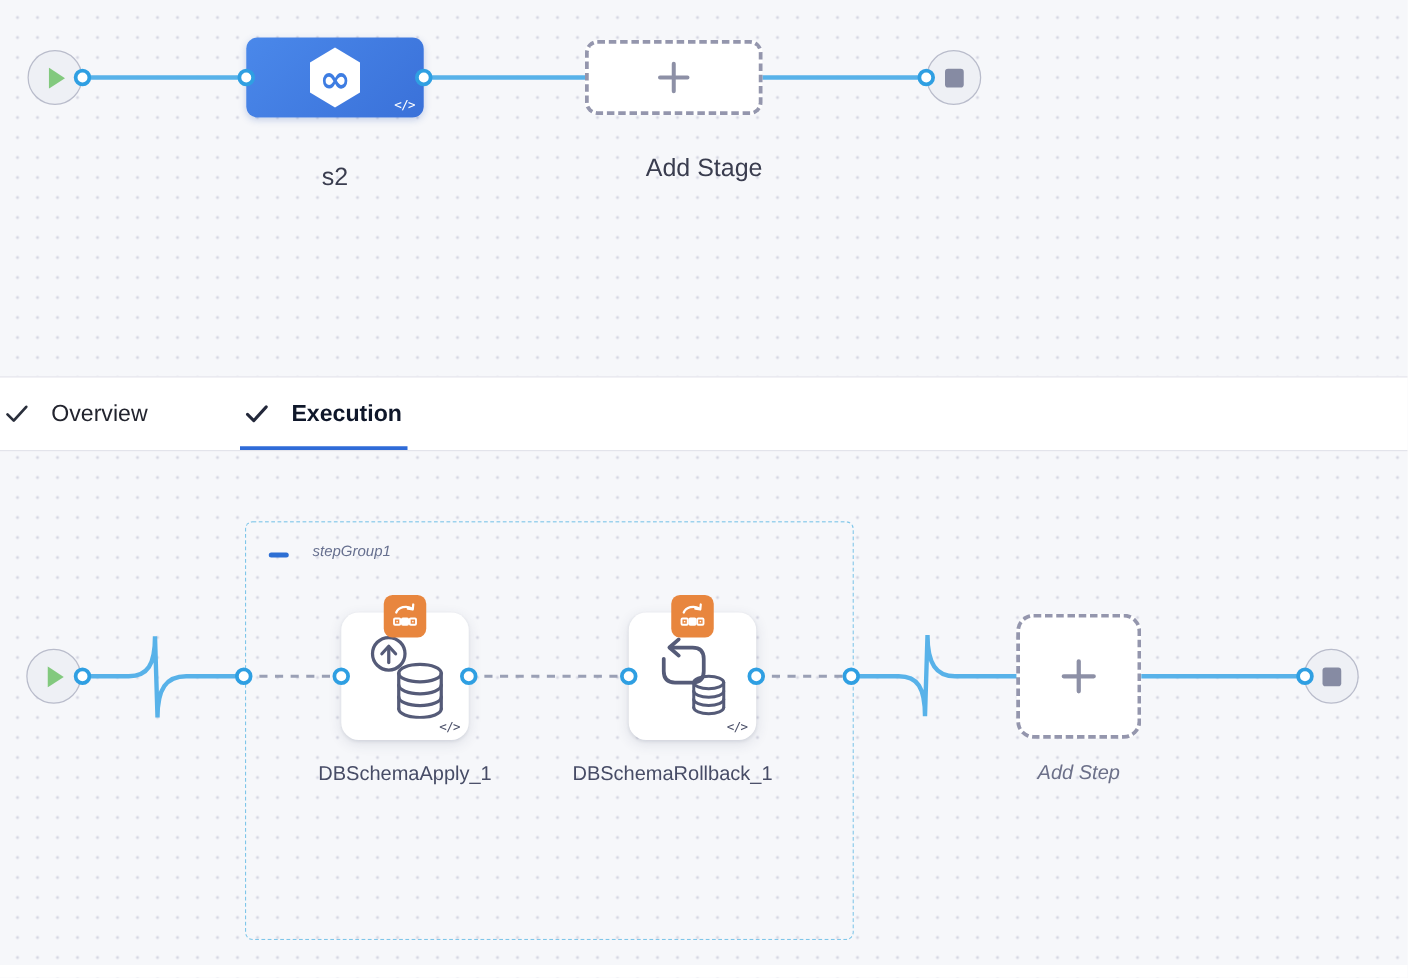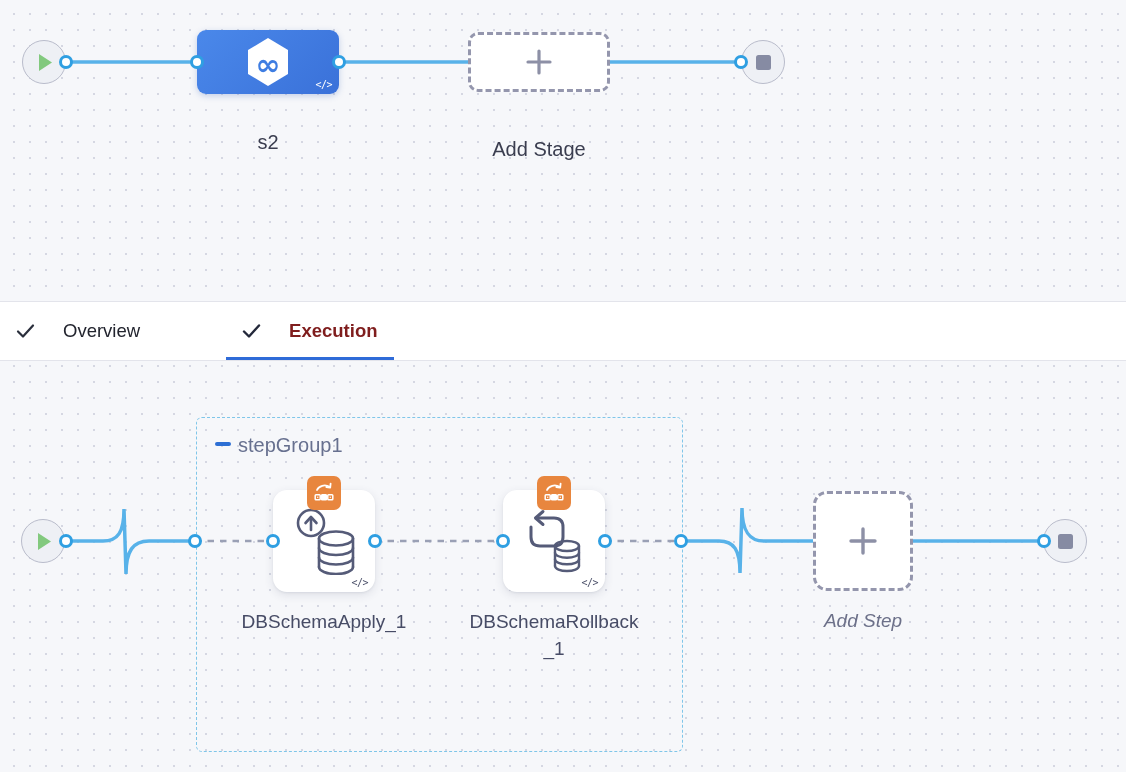--- a/index.html
+++ b/index.html
@@ -46,51 +46,51 @@
   .stage-node .code-glyph { color:#ffffff; }
   .add-stage { left:468px; top:32px; width:142px; height:60px; border-radius:10px; }
 
   
   .tab-bar {
     position:absolute; left:0; top:301px; width:1126px; height:60px;
     background:#ffffff; border-top:1px solid #e3e4eb; border-bottom:1px solid #e3e4eb;
     display:flex; align-items:stretch; gap:70px; z-index:10;
   }
   .tab {
-    display:flex; align-items:center; gap:28px; padding:0 16px;
+    display:flex; align-items:center; gap:18px; padding:0 4px;
     font-size:18.5px; color:#22242e; cursor:pointer; white-space:nowrap;
   }
-  .tab.active { font-weight:700; color:#7f1d1d; box-shadow:inset 0 -3px 0 #2f6bd8; }
+  .tab.active { font-weight:700; color:#0f172a; box-shadow:inset 0 -3px 0 #2f6bd8; }
 
   
   .exec { position:absolute; left:0; top:362px; width:1126px; height:420px; }
   .step-group {
     position:absolute; left:196px; top:55px; width:487px; height:335px;
     border:1.5px dashed #7fc6e9; border-radius:6px;
   }
   .collapse-btn {
     position:absolute; left:213px; top:74px; width:20px; height:16px;
     display:flex; align-items:center; justify-content:center; cursor:pointer;
   }
   .minus-bar { width:16px; height:3.5px; border-radius:2px; background:#2d6fd4; }
-  .group-name { position:absolute; left:238px; top:72px; font-size:20px; color:#67708f; cursor:pointer; }
+  .group-name { position:absolute; left:250px; top:72px; font-size:12px; color:#67708f; cursor:pointer;font-style:italic; }
 
   .step-card {
     position:absolute; top:128px; width:102px; height:102px; border-radius:14px;
     background:#ffffff; box-shadow:0 3px 10px rgba(50,60,90,0.12), 0 1px 2px rgba(50,60,90,0.08);
     display:flex; align-items:center; justify-content:center; cursor:pointer;
   }
   .step-card .code-glyph { color:#4a4f68; }
   .badge {
     position:absolute; top:114px; width:34px; height:34px; border-radius:7px;
     background:#e8863e; display:flex; align-items:center; justify-content:center; z-index:6;
   }
   .add-step { left:813px; top:129px; width:100px; height:100px; border-radius:14px; }
   .step-label { position:absolute; top:247px; width:172px; text-align:center;
-    font-size:19px; line-height:1.42; color:#474c66; overflow-wrap:anywhere; }
+    font-size:16px; line-height:1.42; color:#474c66; overflow-wrap:anywhere; }
   .muted { color:#6c7089; }
   .bottom-strip { position:absolute; left:0; top:772px; width:1126px; height:10px; background:#ffffff; }
 </style>
 </head>
 <body>
 
 <div class="canvas">
 
   <svg class="wires" width="1126" height="301" viewBox="0 0 1126 301">
     <path d="M66,62 H197" stroke="#58b2e9" stroke-width="3.5" fill="none"></path>
@@ -120,21 +120,21 @@
       <path d="M14,3 V25 M3,14 H25" stroke="#8d90a6" stroke-width="3.2" stroke-linecap="round" fill="none"></path>
     </svg>
   </div>
 
   <div class="cdot" style="left:734px; top:55px;"></div>
   <div class="endpoint" style="left:741px; top:40px;">
     <div style="width:15px;height:15px;border-radius:2.5px;background:#868ba3;"></div>
   </div>
 
   <div class="node-label" style="left:197px; top:131px; width:142px;text-align:center;">s2</div>
-  <div class="node-label" style="left:468px; top:138px; width:142px;">Add Stage</div>
+  <div class="node-label" style="left:468px; top:124px; width:142px;text-align:right;">Add Stage</div>
 
   <nav class="tab-bar">
     <div class="tab">
       <svg width="19" height="16" viewBox="0 0 19 16">
           <path d="M2,8.5 L7,13.5 L17,2.5" stroke="#2a2f3c" stroke-width="2.2" fill="none" stroke-linecap="round" stroke-linejoin="round"></path>
         </svg>
       <span>Overview</span>
     </div>
     <div class="tab active">
       <svg width="19" height="16" viewBox="0 0 19 16">
@@ -242,18 +242,18 @@
         <path d="M15,3 V27 M3,15 H27" stroke="#8d90a6" stroke-width="3.4" stroke-linecap="round" fill="none"></path>
       </svg>
     </div>
 
     <div class="cdot" style="left:1037px; top:172px;"></div>
     <div class="endpoint" style="left:1043px; top:157px;">
       <div style="width:15px;height:15px;border-radius:2.5px;background:#868ba3;"></div>
     </div>
 
     <div class="step-label" style="left:238px;">DBSchemaApply_1</div>
-    <div class="step-label" style="left:468px;">DBSchemaRollback_1</div>
+    <div class="step-label" style="left:452px;">DBSchemaRollback_1</div>
     <div class="step-label muted" style="left:793px; width:140px; top:246px;font-style:italic;">Add Step</div>
   </div>
 
   <div class="bottom-strip"></div>
 </div>
 
 </body></html>

